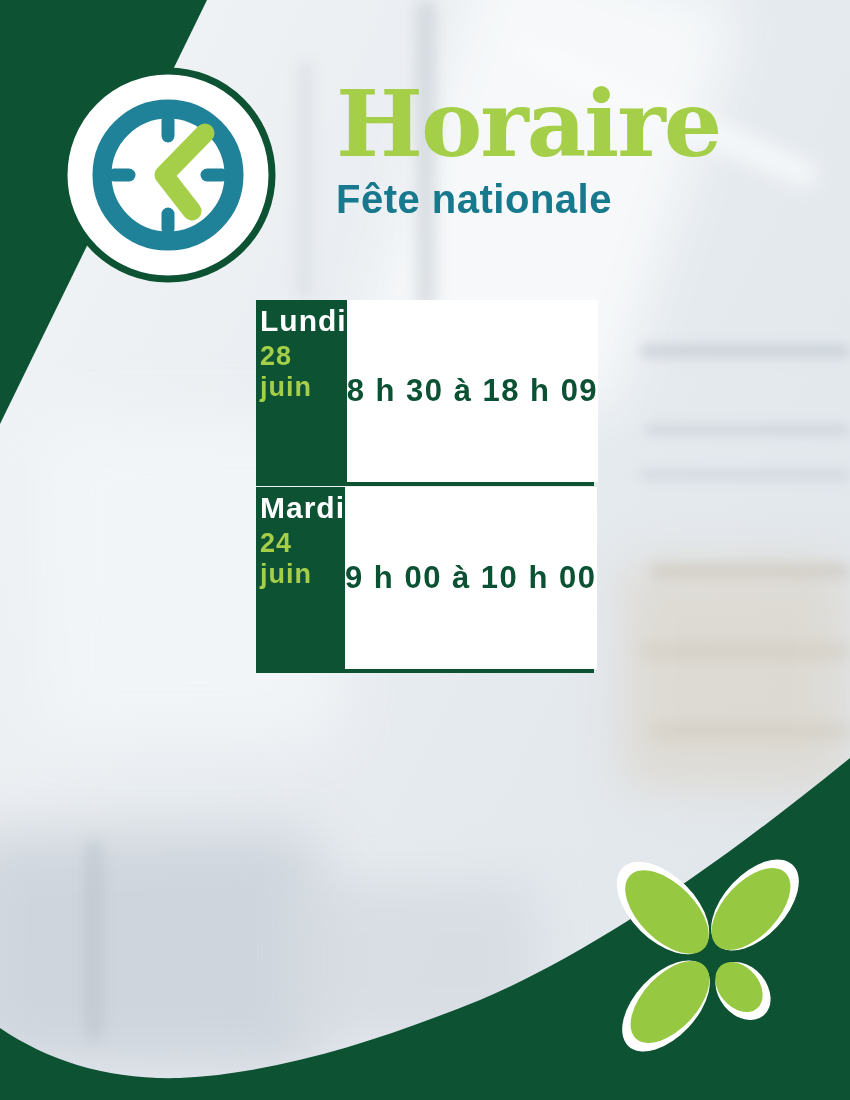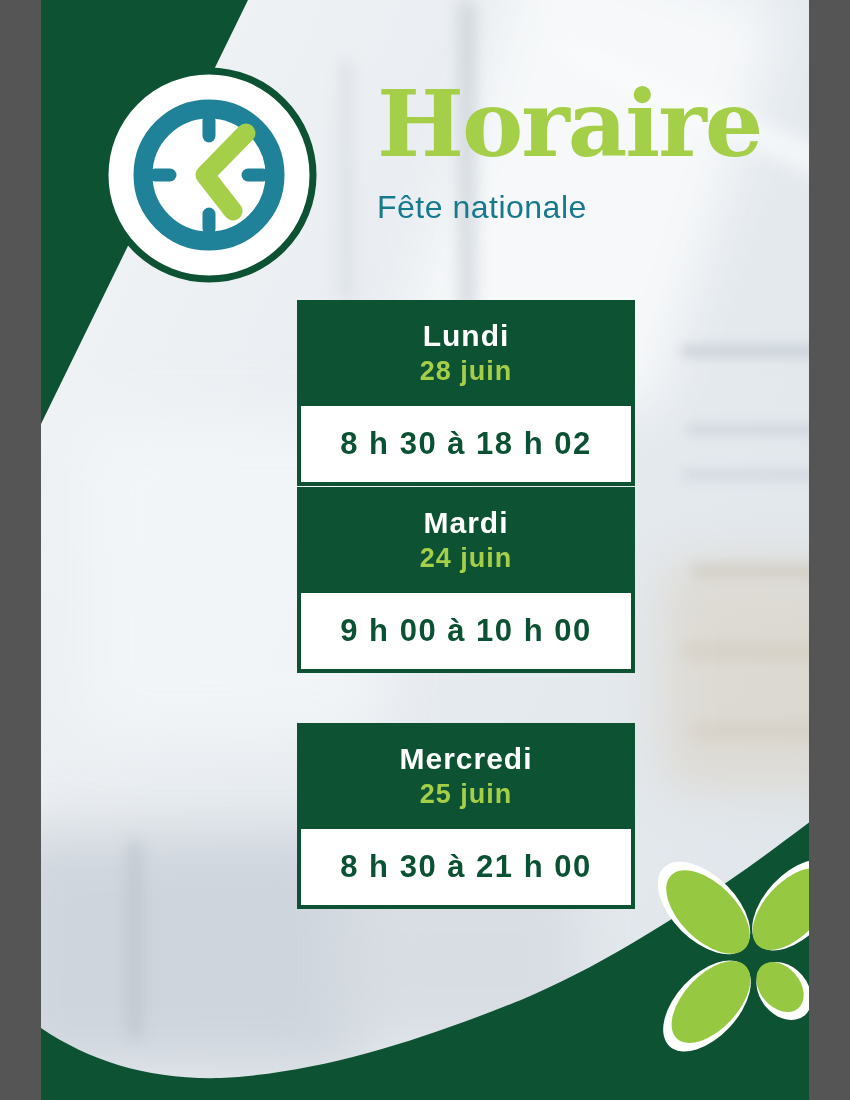--- a/index.html
+++ b/index.html
@@ -7,21 +7,21 @@
     --light-green:#A5CE49;
     --petal-green:#97C842;
     --teal:#17798D;
     --teal-ring:#1F8298;
     --time-green:#0B5134;
   }
   *{margin:0;padding:0;box-sizing:border-box;}
   html,body{background:#555;}
   .poster{
     position:relative;
-    width:768px;height:1100px;
+    width:850px;height:1100px;
     overflow:hidden;
     font-family:"Liberation Sans", sans-serif;
     background:#e9edf1;
     margin:0 auto;
   }
   
   .photo{position:absolute;inset:0;
     background:linear-gradient(115deg,#f3f5f7 0%,#e9edf1 38%,#e4e9ee 68%,#dfe5ea 100%);}
   .blob{position:absolute;border-radius:22px;}
   .b1{left:420px;top:-40px;width:260px;height:430px;background:#f8fafb;filter:blur(26px);transform:rotate(18deg);opacity:.9;}
@@ -48,31 +48,31 @@
 
   
   .title{
     position:absolute;left:336px;top:78px;
     font-family:"DejaVu Serif","Liberation Serif",serif;
     font-weight:bold;font-size:92px;line-height:1;
     letter-spacing:-2px;color:var(--light-green,#A5CE49);
     white-space:nowrap;
   }
   .subtitle{
-    position:absolute;left:336px;top:188px;
-    font-size:32px;line-height:38px;font-weight:normal;
+    position:absolute;left:336px;top:180px;
+    font-size:40px;line-height:38px;font-weight:bold;
     color:var(--teal,#17798D);letter-spacing:.5px;
   }
 
   
   .card{
     position:absolute;left:256px;width:338px;height:186px;
     background:var(--dark-green,#0C5233);
     padding:0 4px 4px 4px;
-    display:flex;flex-direction:column;
+    display:flex;flex-direction:row;
   }
   .card1{top:300px;} .card2{top:487px;} .card3{top:723px;}
   .card-header{
     height:106px;display:flex;flex-direction:column;
     align-items:center;justify-content:center;gap:3px;
   }
   .day{font-size:30px;font-weight:bold;color:#fff;letter-spacing:1px;}
   .date{font-size:27px;font-weight:bold;color:var(--light-green,#A5CE49);letter-spacing:1px;}
   .card-body{
     flex:1;background:#fff;
@@ -127,43 +127,34 @@
   <div class="subtitle">
     <div>Fête nationale</div>
   </div>
 
   <div class="card card1">
     <div class="card-header">
       <div class="day">Lundi</div>
       <div class="date">28 juin</div>
     </div>
     <div class="card-body">
-      <div class="hours">8 h 30 à 18 h 02</div>
+      <div class="hours">8 h 30 à 18 h 09</div>
     </div>
   </div>
 
   <div class="card card2">
     <div class="card-header">
       <div class="day">Mardi</div>
       <div class="date">24 juin</div>
     </div>
     <div class="card-body">
       <div class="hours">9 h 00 à 10 h 00</div>
     </div>
   </div>
 
-  <div class="card card3">
-    <div class="card-header">
-      <div class="day">Mercredi</div>
-      <div class="date">25 juin</div>
-    </div>
-    <div class="card-body">
-      <div class="hours">8 h 30 à 21 h 00</div>
-    </div>
-  </div>
 
   <svg class="flower" viewBox="0 0 200 200" aria-hidden="true">
     <g>
       <ellipse cx="55" cy="56" rx="57" ry="32" fill="#ffffff" transform="rotate(45 55 56)"></ellipse>
       <ellipse cx="59" cy="60" rx="52" ry="28" fill="var(--petal-green,#97C842)" transform="rotate(45 59 60)"></ellipse>
     </g>
     <g>
       <ellipse cx="147" cy="53" rx="55" ry="31" fill="#ffffff" transform="rotate(-47 147 53)"></ellipse>
       <ellipse cx="143" cy="57" rx="50" ry="27" fill="var(--petal-green,#97C842)" transform="rotate(-47 143 57)"></ellipse>
     </g>

